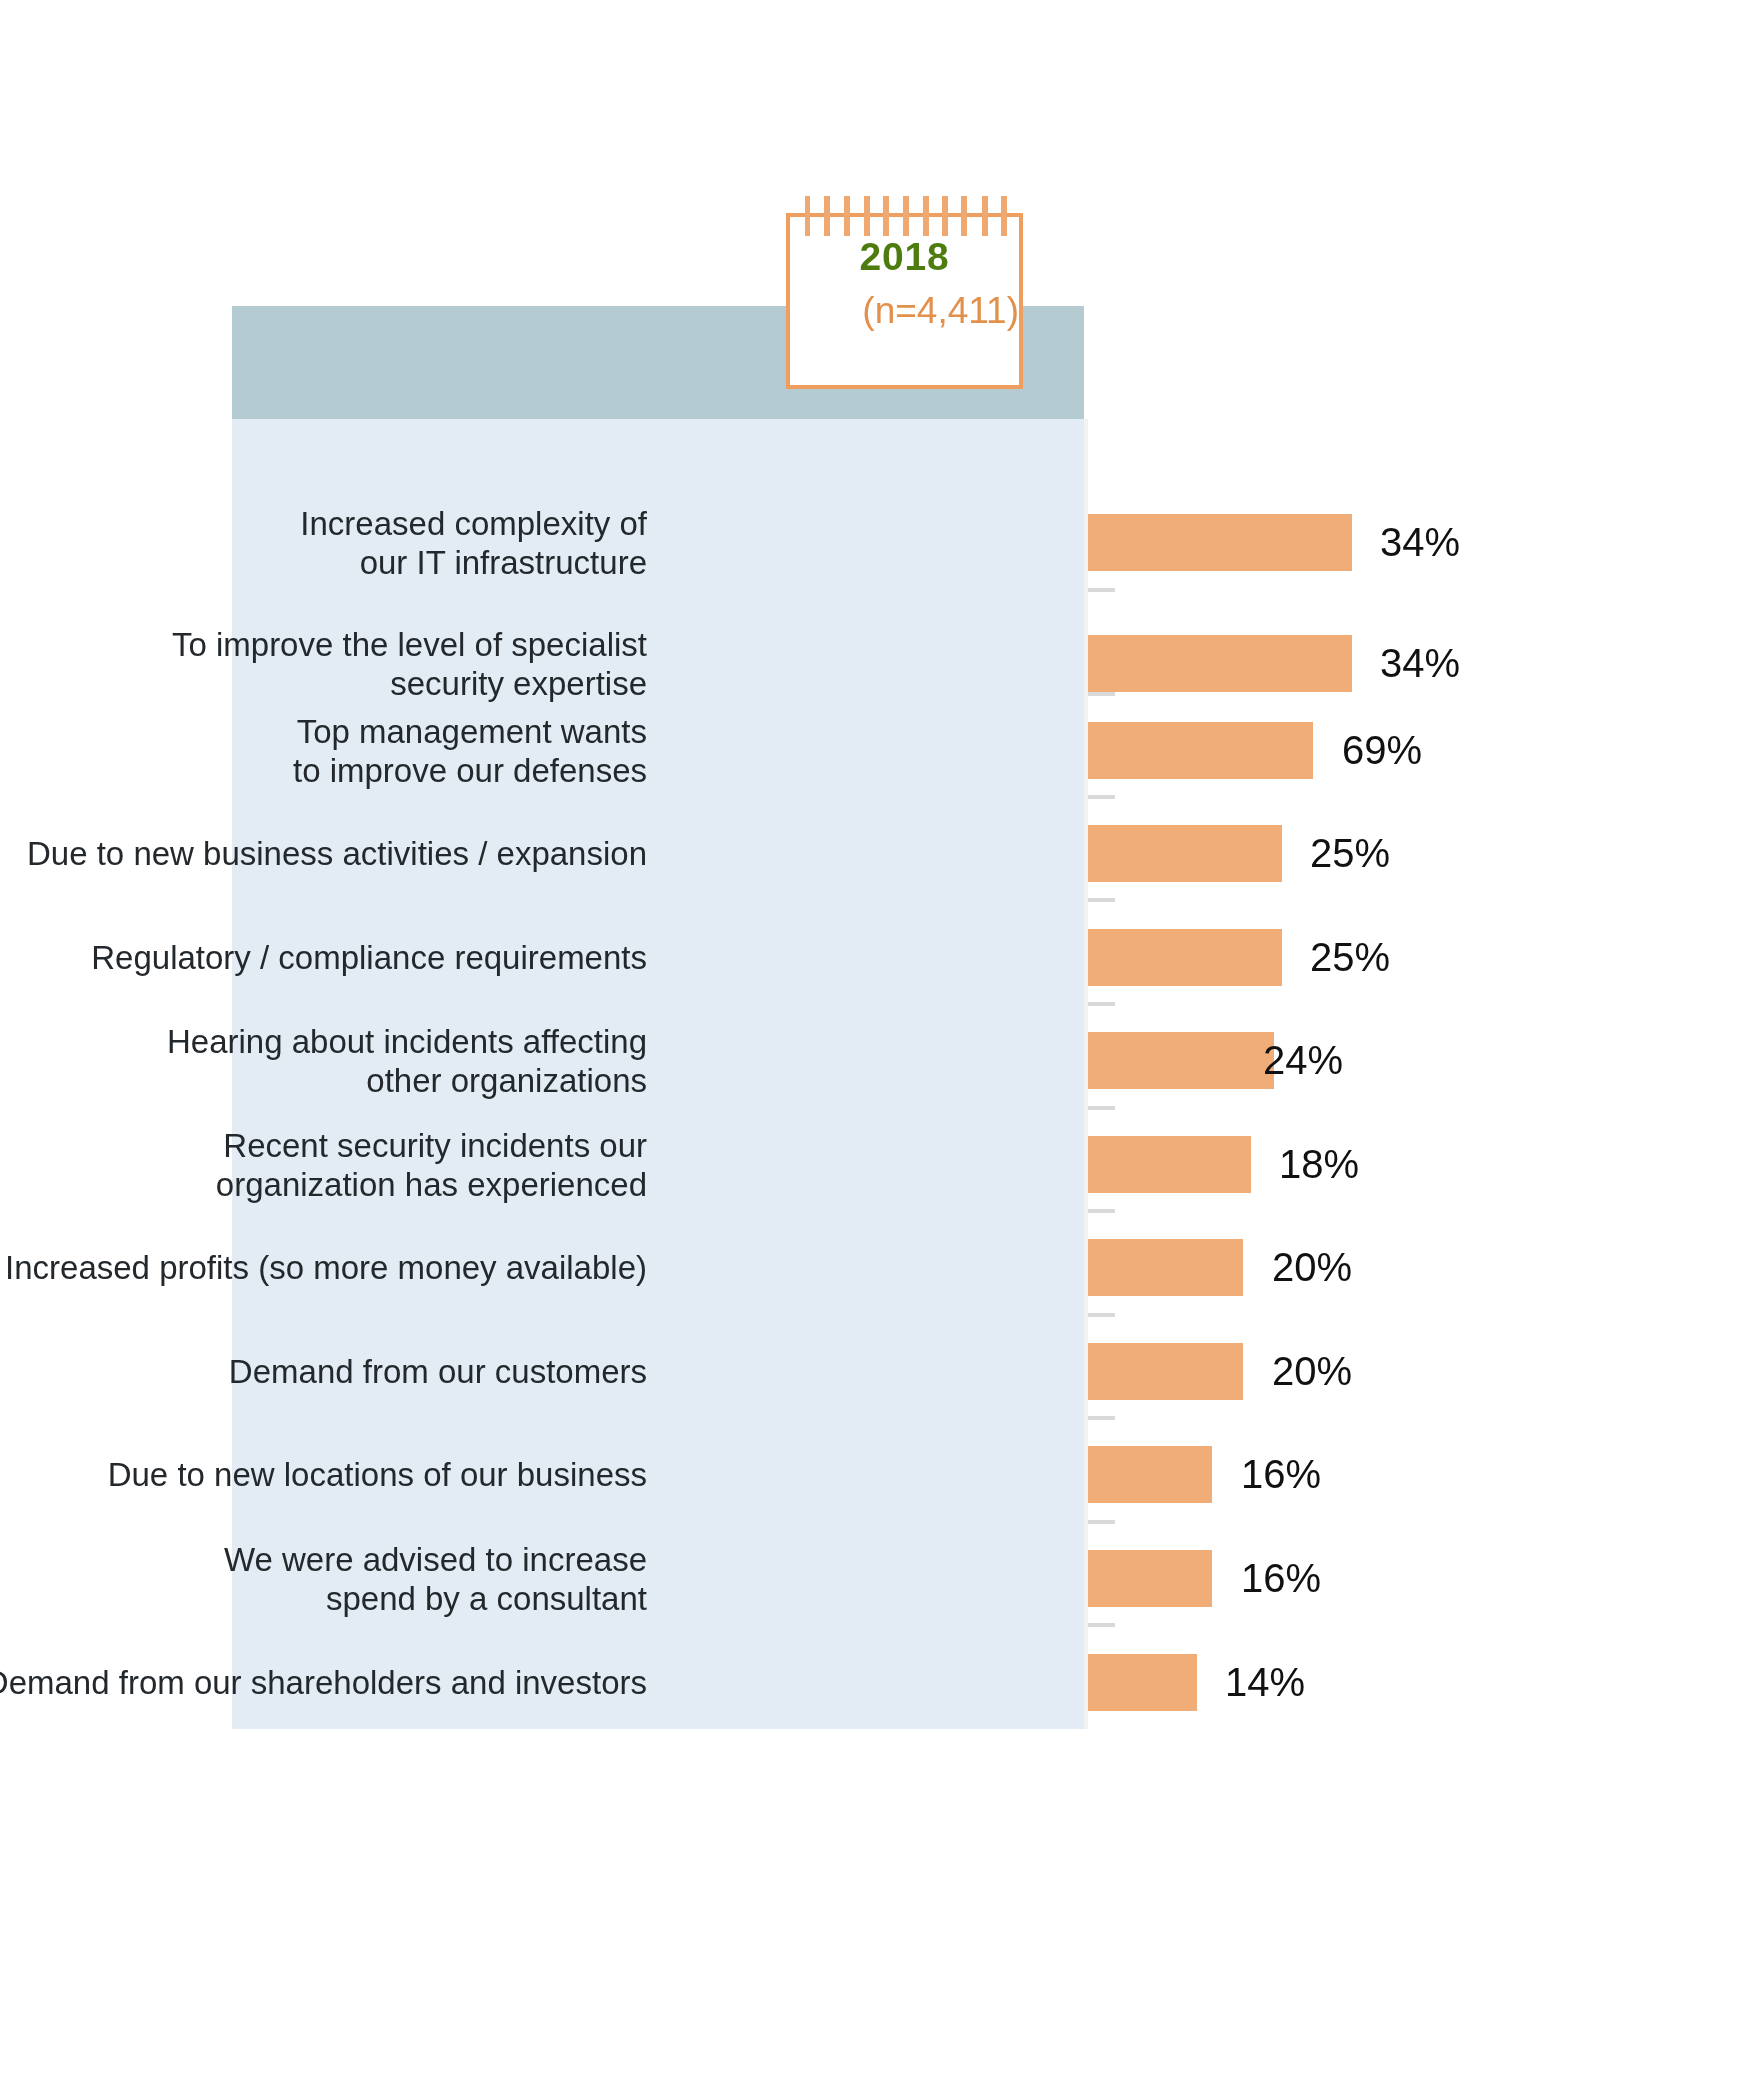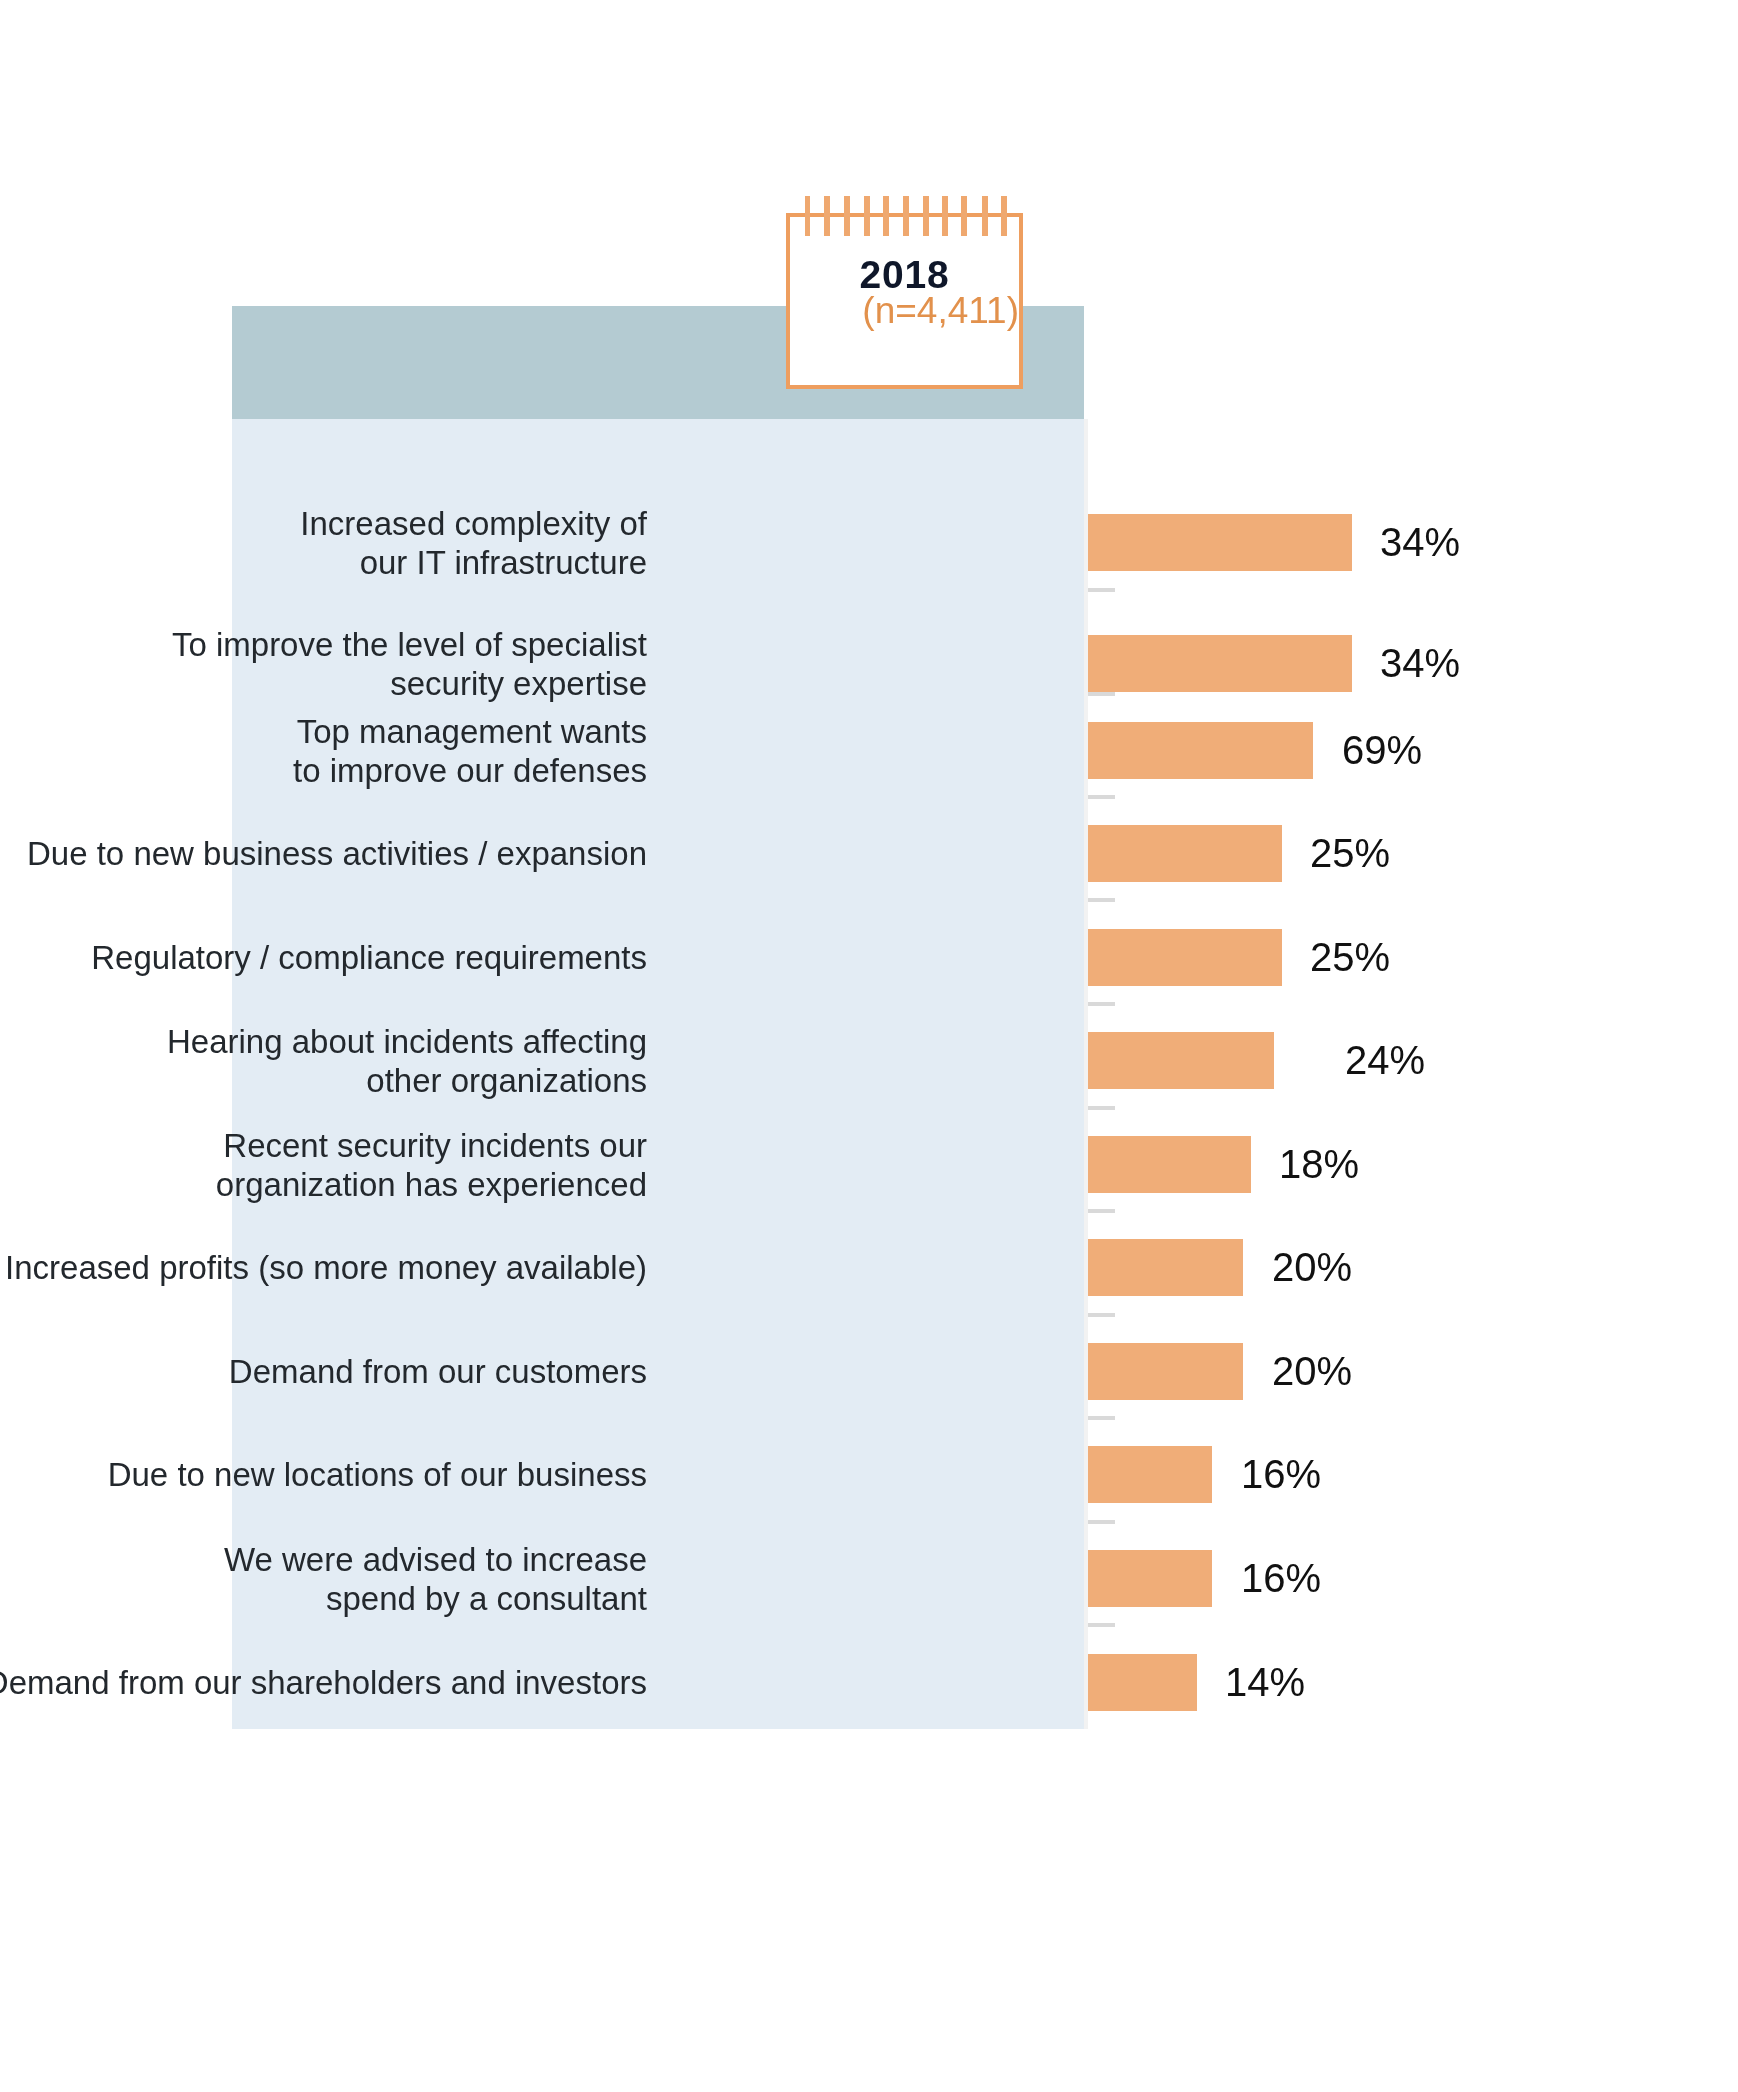--- a/index.html
+++ b/index.html
@@ -68,25 +68,25 @@
     position: absolute;
     top: 0;
     width: 5.9px;
     height: 40px;
     background: #efa86f;
   }
   .calendar-year {
     position: absolute;
     left: 0;
     right: 0;
-    top: 36px;
+    top: 18px;
     text-align: center;
     font-size: 39px;
     font-weight: bold;
-    color: #0f172a;
+    color: #4d7c0f;
     letter-spacing: 0.8px;
   }
   .calendar-n {
     position: absolute;
     left: 0;
     right: 0;
     top: 73px;
     text-align: right;
     font-size: 37px;
     color: #e2914c;
@@ -200,21 +200,21 @@
       </div>
       <div class="row" style="top: 929px;">
         <div class="row-label one-line">Regulatory / compliance requirements</div>
         <div class="bar" style="width: 194px;"></div>
         <div class="bar-value" style="left: 1310px;">25%</div>
       </div>
       <div class="row" style="top: 1032px;">
         <div class="row-label two-line">Hearing about incidents affecting
 other organizations</div>
         <div class="bar" style="width: 186px;"></div>
-        <div class="bar-value" style="left: 1345px;">24%</div>
+        <div class="bar-value" style="left: 1263px;">24%</div>
       </div>
       <div class="row" style="top: 1136px;">
         <div class="row-label two-line">Recent security incidents our
 organization has experienced</div>
         <div class="bar" style="width: 163px;"></div>
         <div class="bar-value" style="left: 1279px;">18%</div>
       </div>
       <div class="row" style="top: 1239px;">
         <div class="row-label one-line">Increased profits (so more money available)</div>
         <div class="bar" style="width: 155px;"></div>

